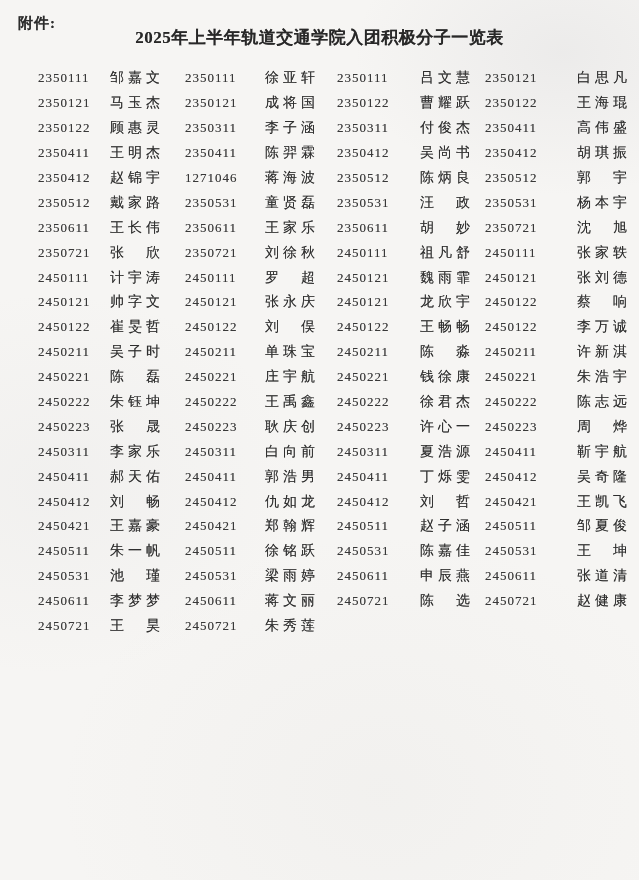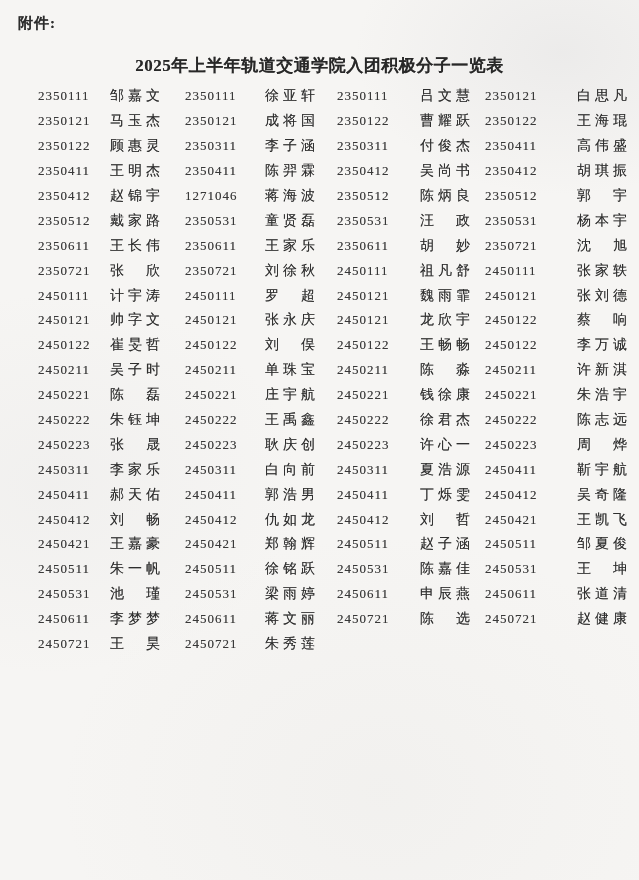--- a/index.html
+++ b/index.html
@@ -16,28 +16,28 @@
     font-family:"Liberation Serif","DejaVu Serif",serif;
     color:#303030;
   }
   .attachment{
     position:absolute;left:18px;top:14px;
     font-size:15px;font-weight:bold;letter-spacing:1px;
     color:#2c2c2c;
     text-shadow:0 0 0.5px rgba(50,50,50,.55);
   }
   .title{
-    position:absolute;left:0;top:54px;width:100%;
+    position:absolute;left:0;top:26px;width:100%;
     text-align:center;
     font-size:17px;font-weight:bold;letter-spacing:0.5px;
     color:#282828;
     text-shadow:0 0 0.5px rgba(40,40,40,.6);
   }
   .roster{
-    position:absolute;left:38px;top:84px;
+    position:absolute;left:38px;top:66px;
     display:grid;
     grid-template-columns:72px 75px 80px 72px 83px 65px 92px 62px;
     grid-auto-rows:24.9px;
     align-items:center;
   }
   .sid{
     font-size:13px;
     letter-spacing:1px;
     color:#383838;
     text-shadow:0 0 0.4px rgba(60,60,60,.5);

